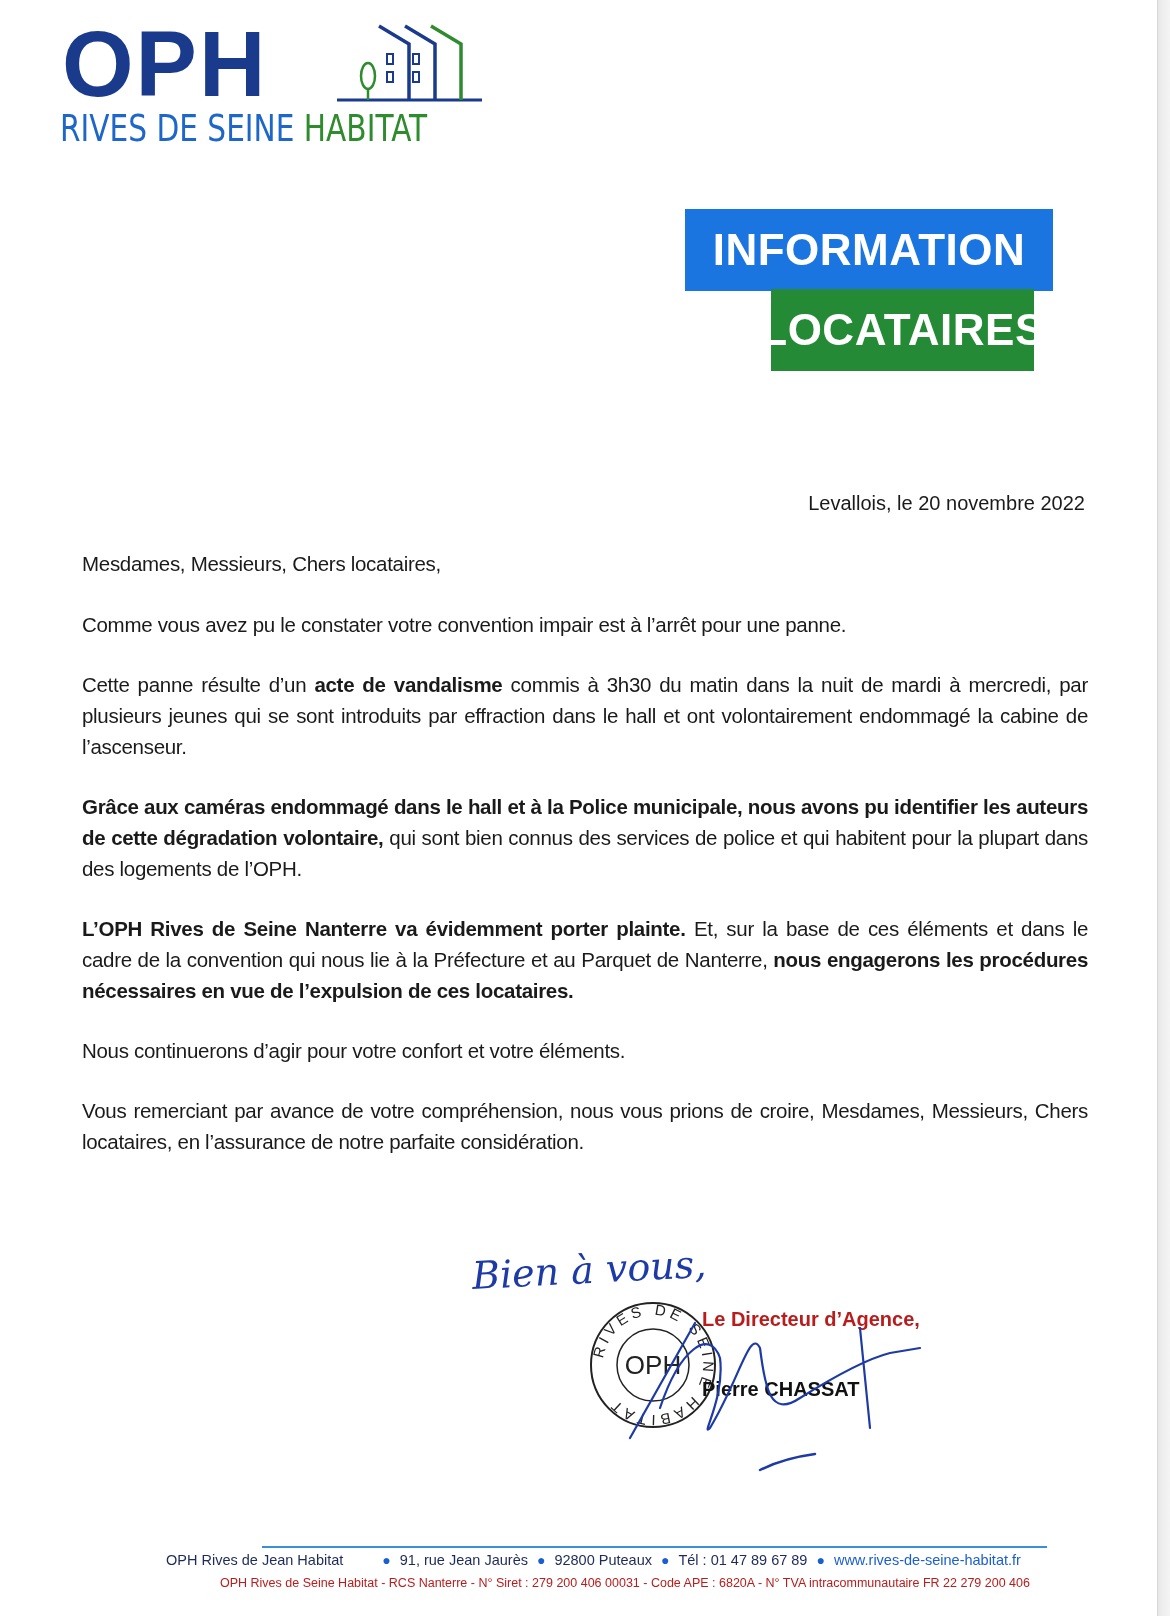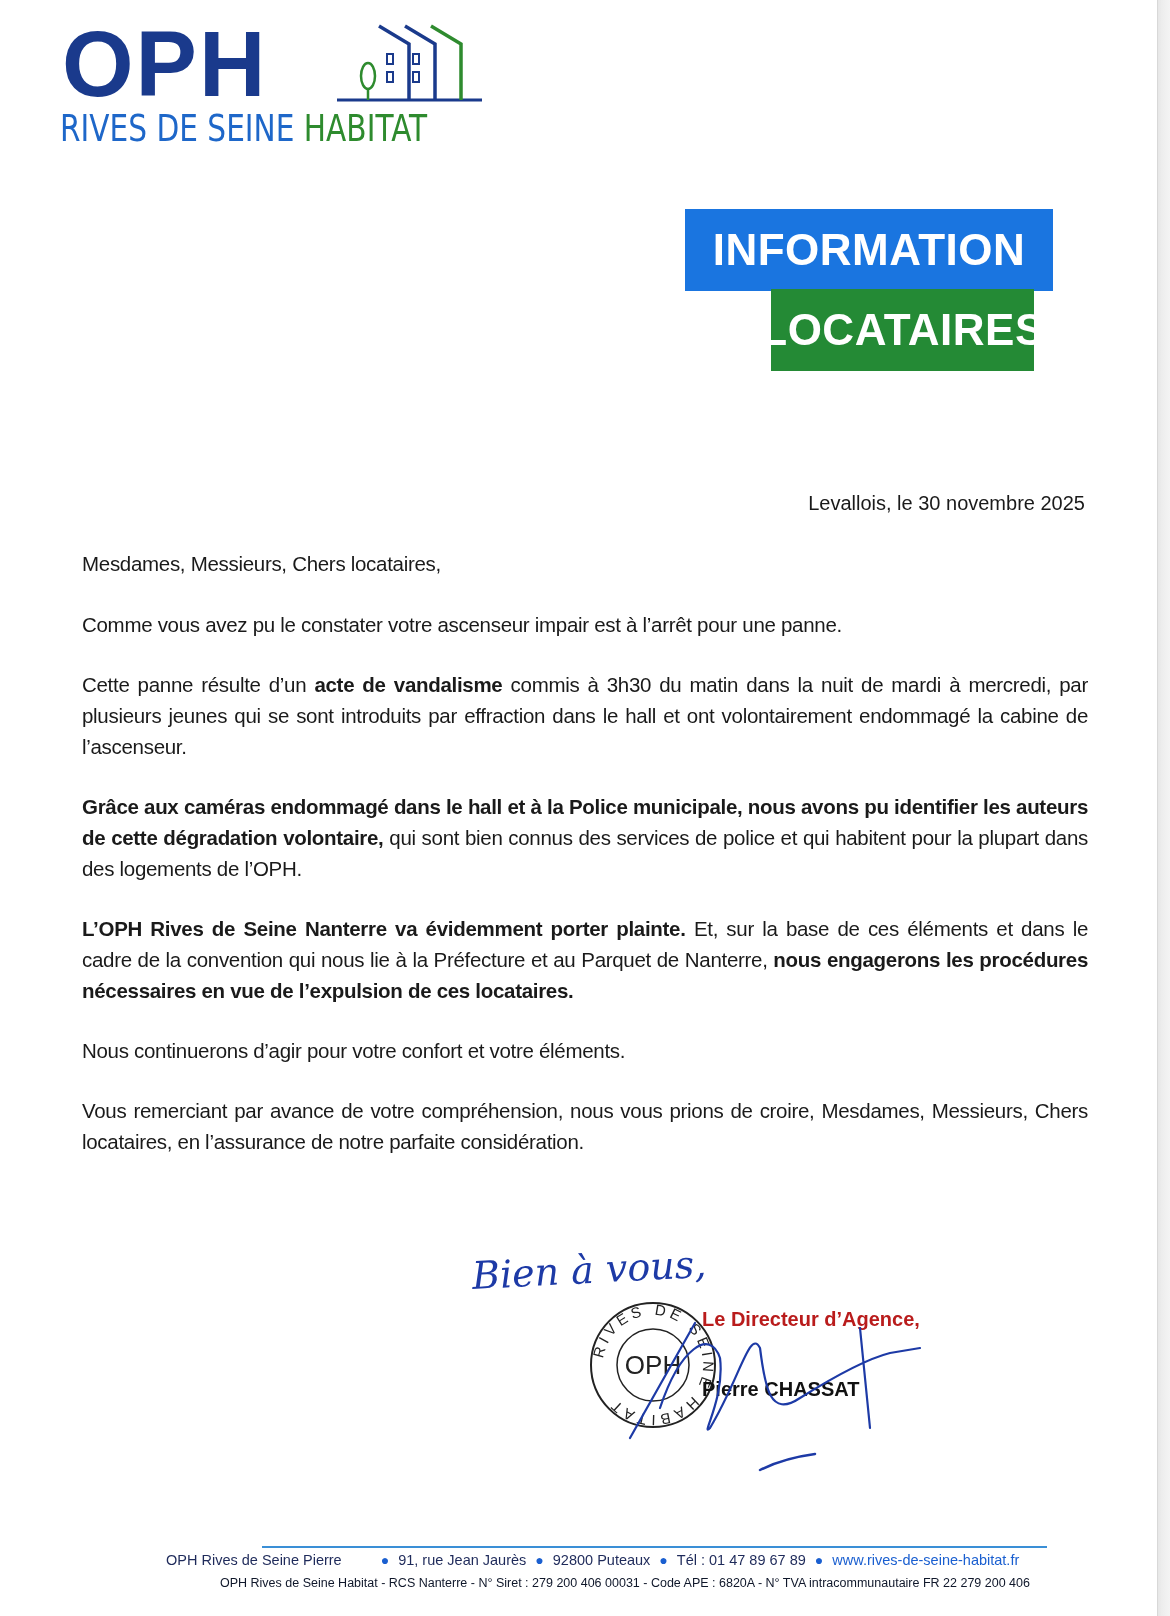--- a/index.html
+++ b/index.html
@@ -63,21 +63,21 @@
     position: absolute; left: 262px; top: 1546px; width: 785px; height: 2px; background: #3a8fd6;
   }
   .footer-line1 {
     position: absolute; left: 166px; top: 1552px; font-size: 14.5px; color: #1e2a5a; white-space: nowrap;
     display: flex; align-items: center;
   }
   .footer-line1 .dot { color: #1a5fd0; margin: 0 9px; font-size: 14px; }
   .footer-line1 .url { color: #1a5fd0; }
   .footer-line1 .sp { display: inline-block; width: 30px; }
   .footer-line2 {
-    position: absolute; left: 220px; top: 1576px; font-size: 12.5px; color: #0f172a; white-space: nowrap;
+    position: absolute; left: 220px; top: 1576px; font-size: 12.5px; color: #b91c1c; white-space: nowrap;
   }
 </style>
 </head>
 <body>
 
 <div class="right-edge"></div>
 
 <div class="logo">
   <div class="logo-oph">OPH</div>
   <svg class="logo-building" viewBox="0 0 150 90">
@@ -98,25 +98,25 @@
   </svg>
   <div class="logo-tagline">
     <span class="blue">RIVES DE SEINE</span>
     <span class="green">HABITAT</span>
   </div>
 </div>
 
 <div class="badge badge-info">INFORMATION</div>
 <div class="badge badge-loc">LOCATAIRES</div>
 
-<div class="date">Levallois, le 30 novembre 2025</div>
+<div class="date">Levallois, le 20 novembre 2022</div>
 
 <div class="letter">
   <p class="salutation">Mesdames, Messieurs, Chers locataires,</p>
-  <p>Comme vous avez pu le constater votre ascenseur impair est à l’arrêt pour une panne.</p>
+  <p>Comme vous avez pu le constater votre convention impair est à l’arrêt pour une panne.</p>
   <p class="justify">
     <span>Cette panne résulte d’un </span><b>acte de vandalisme</b><span> commis à 3h30 du matin dans la nuit de mardi à mercredi, par plusieurs jeunes qui se sont introduits par effraction dans le hall et ont volontairement endommagé la cabine de l’ascenseur.</span>
   </p>
   <p class="justify">
     <b>Grâce aux caméras endommagé dans le hall et à la Police municipale, nous avons pu identifier les auteurs de cette dégradation volontaire,</b><span> qui sont bien connus des services de police et qui habitent pour la plupart dans des logements de l’OPH.</span>
   </p>
   <p class="justify">
     <b>L’OPH Rives de Seine Nanterre va évidemment porter plainte.</b><span> Et, sur la base de ces éléments et dans le cadre de la convention qui nous lie à la Préfecture et au Parquet de Nanterre, </span><b>nous engagerons les procédures nécessaires en vue de l’expulsion de ces locataires.</b>
   </p>
   <p>Nous continuerons d’agir pour votre confort et votre éléments.</p>
@@ -139,21 +139,21 @@
   <div class="sig-title">Le Directeur d’Agence,</div>
   <div class="sig-name">Pierre CHASSAT</div>
   <svg class="sig-scribble" viewBox="0 0 400 190">
     <path d="M30,150 L95,35 M60,120 C80,60 110,40 120,70 C125,110 100,150 110,140 C140,90 150,40 160,60 C165,100 170,130 200,110 C240,85 270,70 290,65 M290,65 L320,60 M260,40 L270,140" fill="none" stroke="#1d3aa6" stroke-width="2.2" stroke-linecap="round"></path>
     <path d="M160,182 C180,172 200,168 215,166" fill="none" stroke="#1d3aa6" stroke-width="2.5" stroke-linecap="round"></path>
   </svg>
 </div>
 
 <div class="footer-rule"></div>
 <div class="footer-line1">
-  <span>OPH Rives de Seine Pierre</span>
+  <span>OPH Rives de Jean Habitat</span>
   <span class="sp"></span>
   <span class="dot">●</span>
   <span>91, rue Jean Jaurès</span>
   <span class="dot">●</span>
   <span>92800 Puteaux</span>
   <span class="dot">●</span>
   <span>Tél : 01 47 89 67 89</span>
   <span class="dot">●</span>
   <span class="url">www.rives-de-seine-habitat.fr</span>
 </div>

